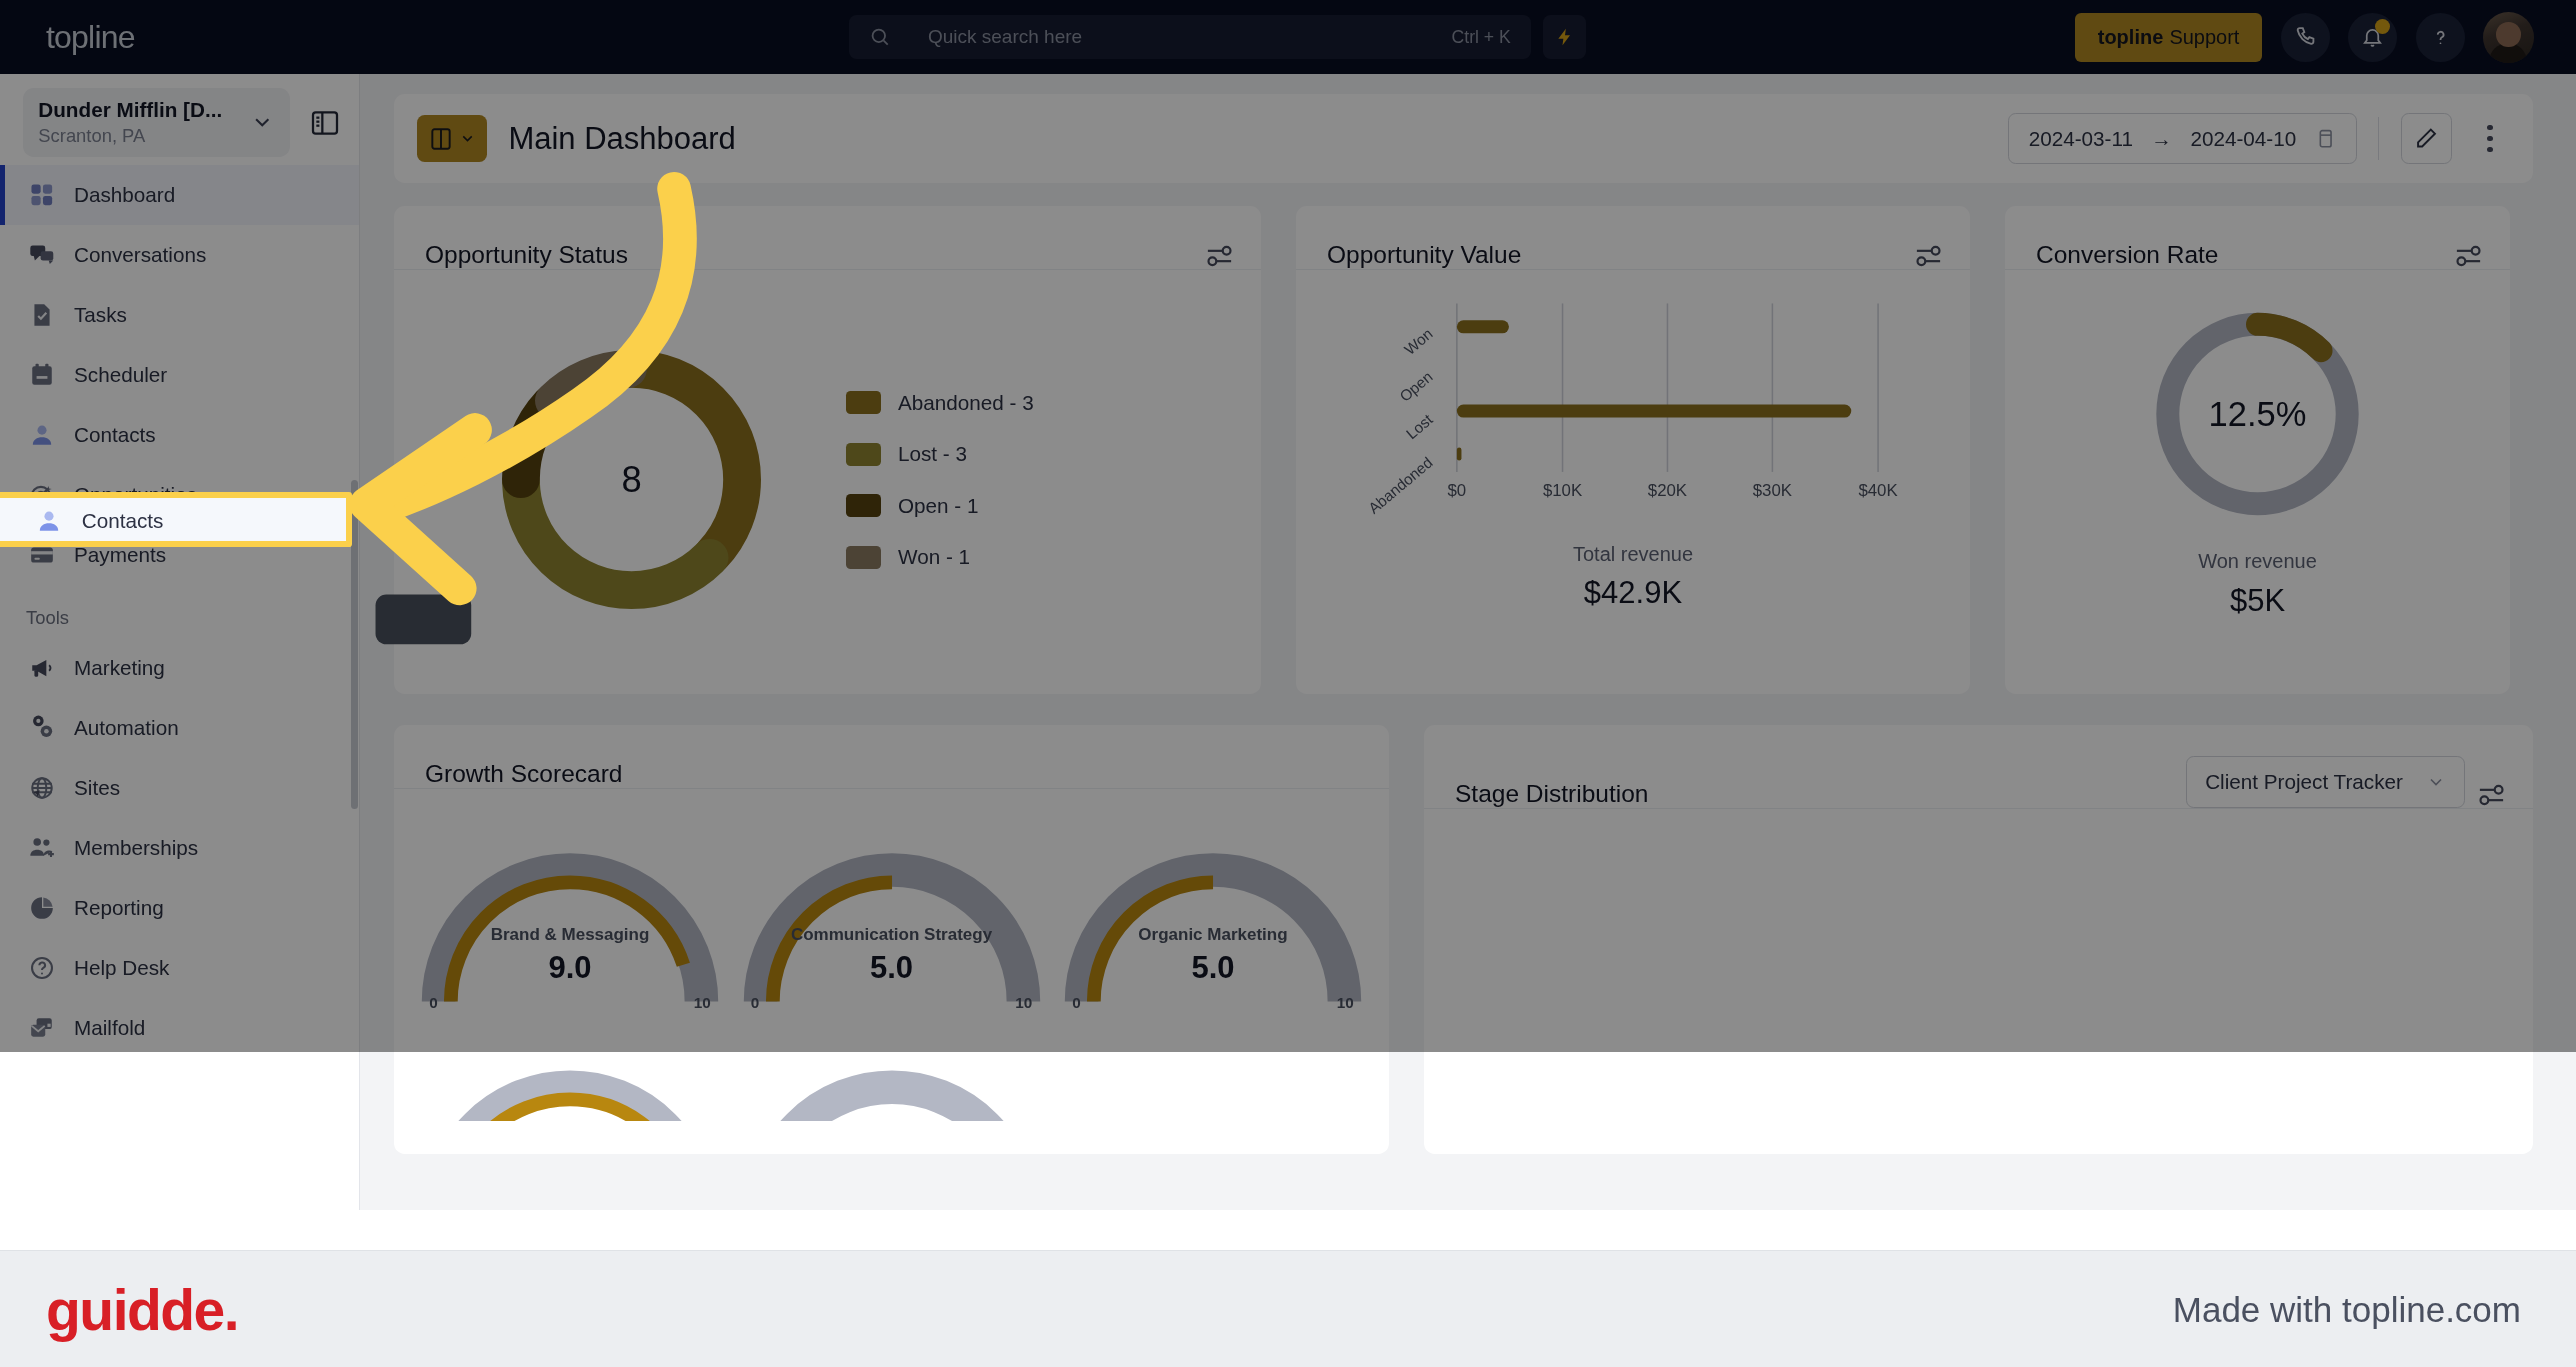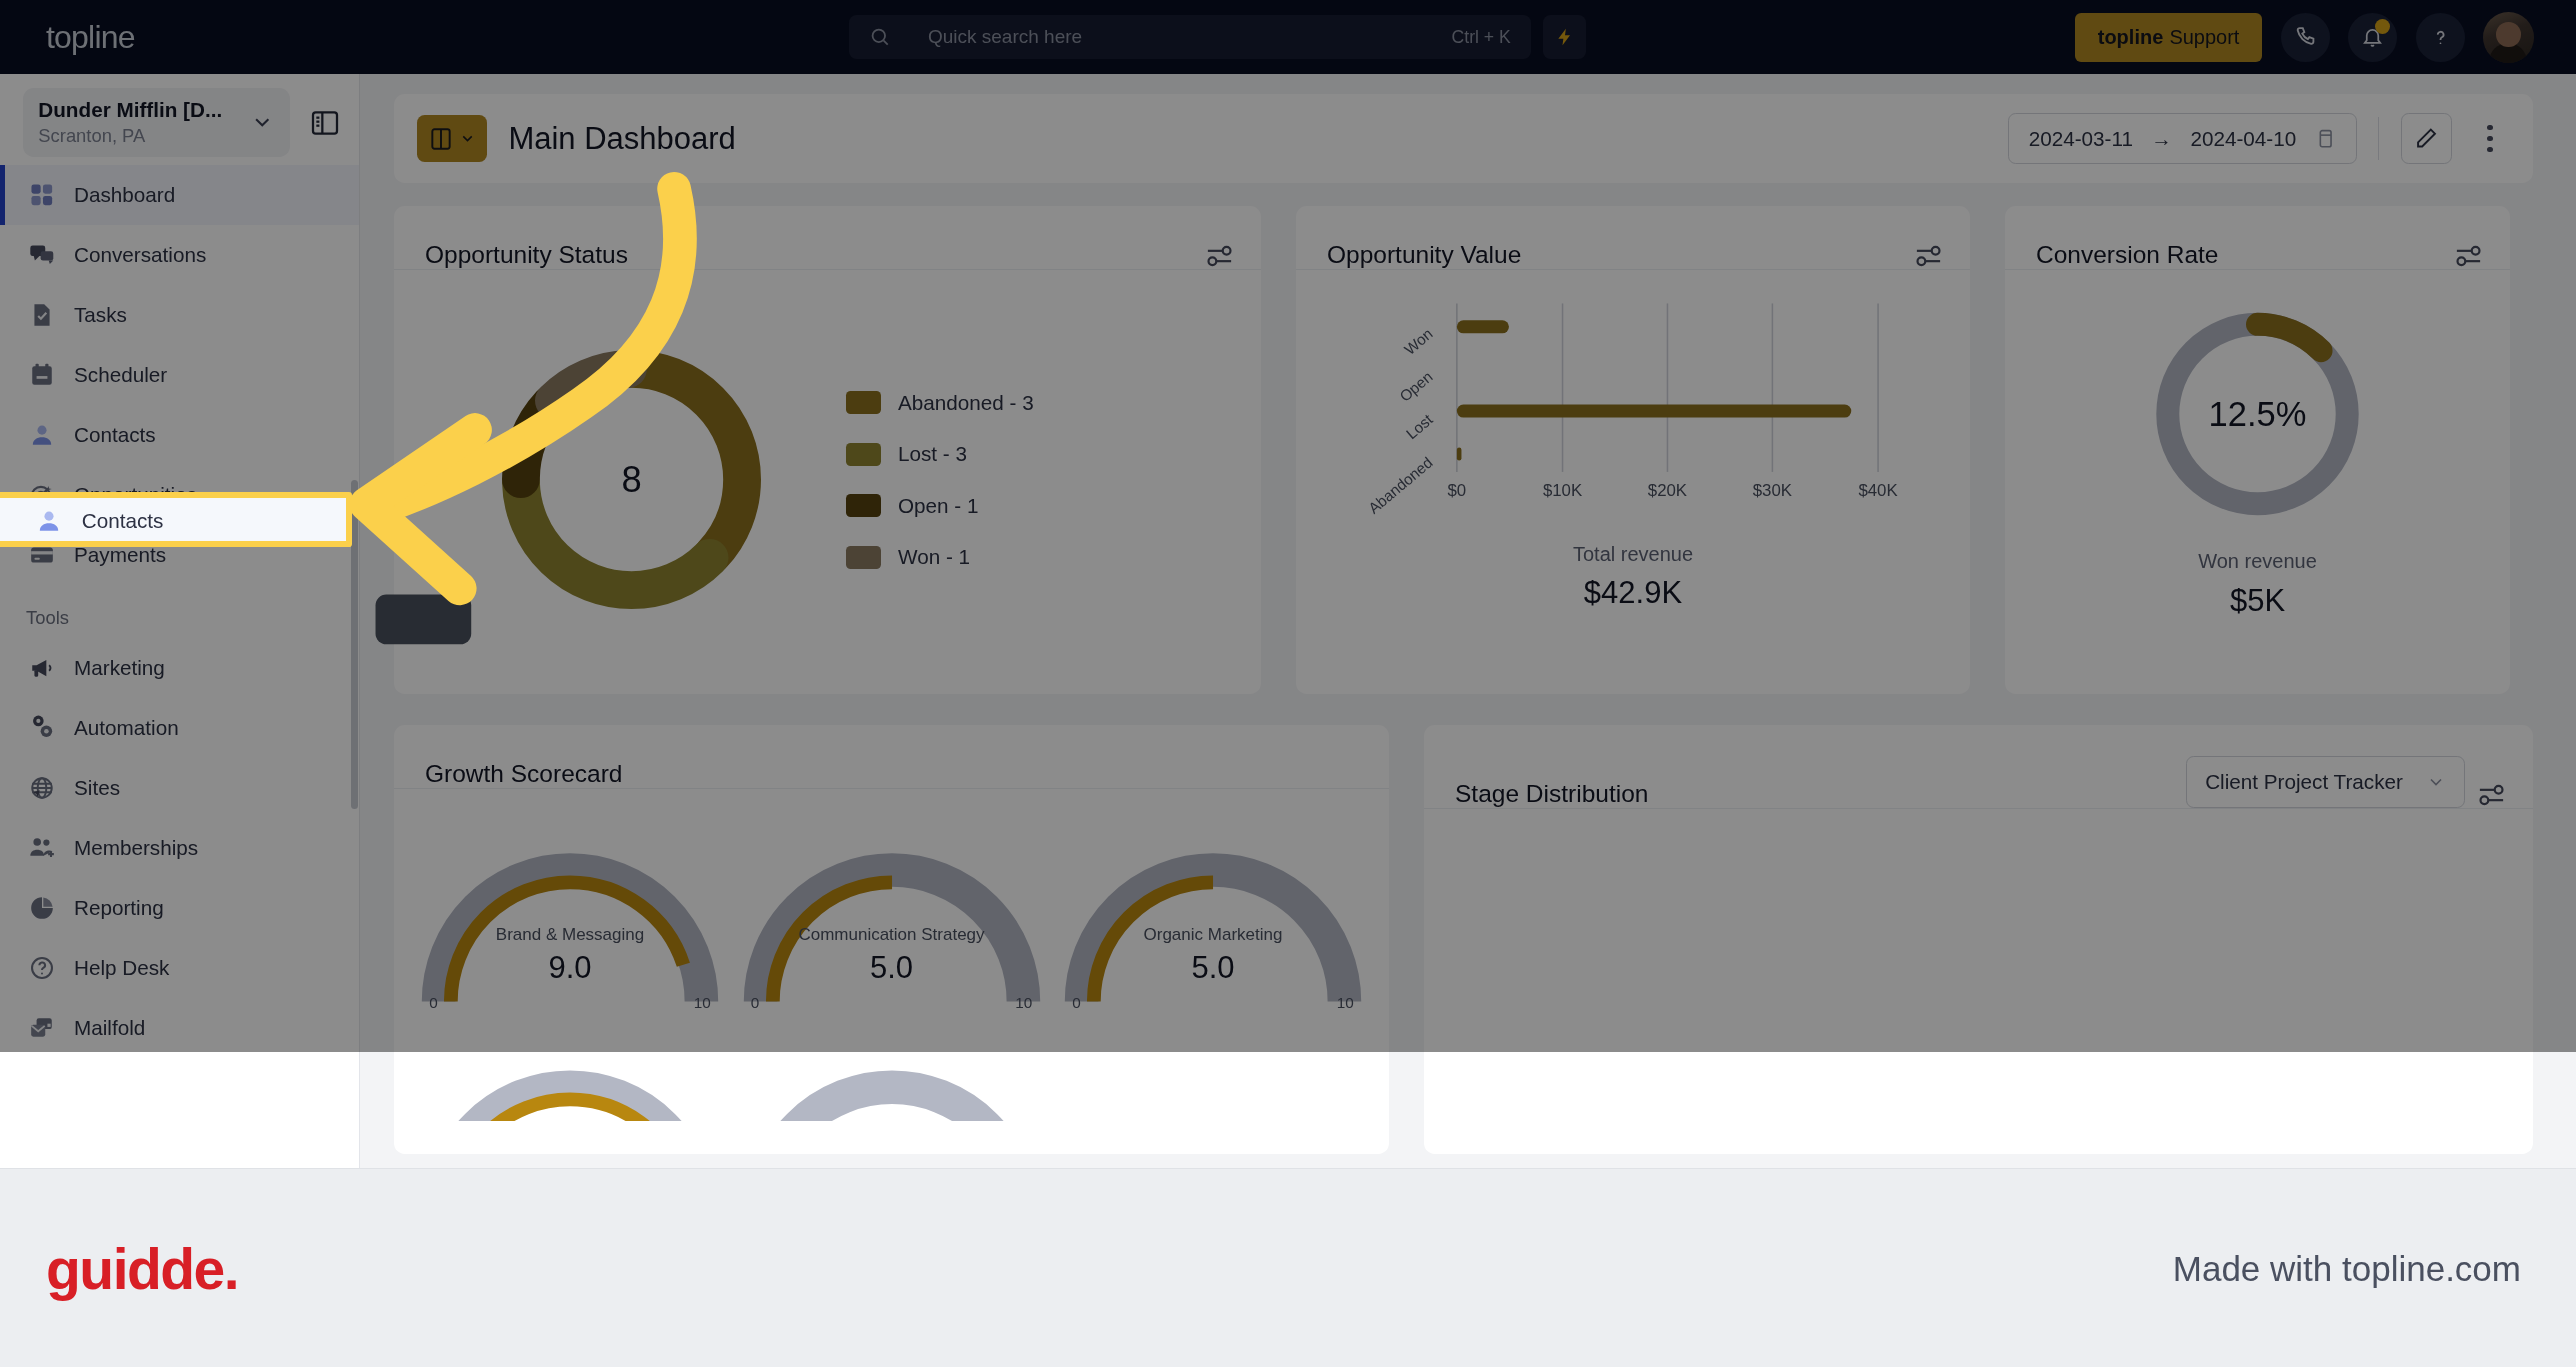--- a/index.html
+++ b/index.html
@@ -144,21 +144,21 @@
   .sw { width:35px; height:23px; border-radius:4.6px; }
 
   .val-caption { text-align:center; font-size:20px; color:#5c6274; margin-top:21.4px; }
   .val-big { text-align:center; font-size:31px; color:#131726; margin-top:9.2px; }
 
   
   .row2 { display:flex; gap:35px; margin:31px 43px 0 34px; }
   .c-growth { width:995px; height:429px; overflow:hidden; }
   .c-stage  { flex:1; height:429px; }
   .gauge-grid { display:flex; gap:0; padding:15.3px 0 0 0; justify-content:space-around; }
-  .gauge { width:306px; position:relative; }
+  .gauge { width:306px; position:relative;font-weight:bold; }
   .gauge-label { position:absolute; left:0; right:0; top:113px; text-align:center; font-size:17px; color:#4a5060; }
   .gauge-value { position:absolute; left:0; right:0; top:138px; text-align:center; font-size:31px; color:#131726; }
   .gauge-min { position:absolute; left:12.3px; top:182px; font-size:15.3px; color:#4a5060; }
   .gauge-max { position:absolute; right:12.3px; top:182px; font-size:15.3px; color:#4a5060; }
   .gauge-row2 { display:flex; justify-content:space-around; padding-top:23px; }
 
   .stage-select {
     border:0.8px solid #d3d6dd; border-radius:7.7px; height:52px;
     display:flex; align-items:center; gap:23px; padding:0 18.4px;
     font-size:20.7px; color:#2d3244;
@@ -180,21 +180,21 @@
     position:absolute; left:7.7px; top:506px; height:29px; width:329px;
     display:flex; align-items:center; gap:17px; padding-left:26px;
     font-size:20.7px; color:#2d3244;
   }
 
   
   #annot { position:absolute; top:74px; left:0; right:0; bottom:158px; pointer-events:none; }
 
   
   .footer {
-    position:absolute; left:0; right:0; bottom:0; height:200px;
+    position:absolute; left:0; right:0; bottom:0; height:118px;
     background:#eceef1; display:flex; align-items:center;
     padding:0 55px 0 46px; border-top:0.8px solid #dfe2e6;
   }
   .guidde-logo { font-size:57px; color:#d81f26; font-weight:700; letter-spacing:-1.5px; }
   .footer-right { margin-left:auto; font-size:35px; color:#4a5060; }
 </style>
 </head>
 <body>
 
 <div id="app">

